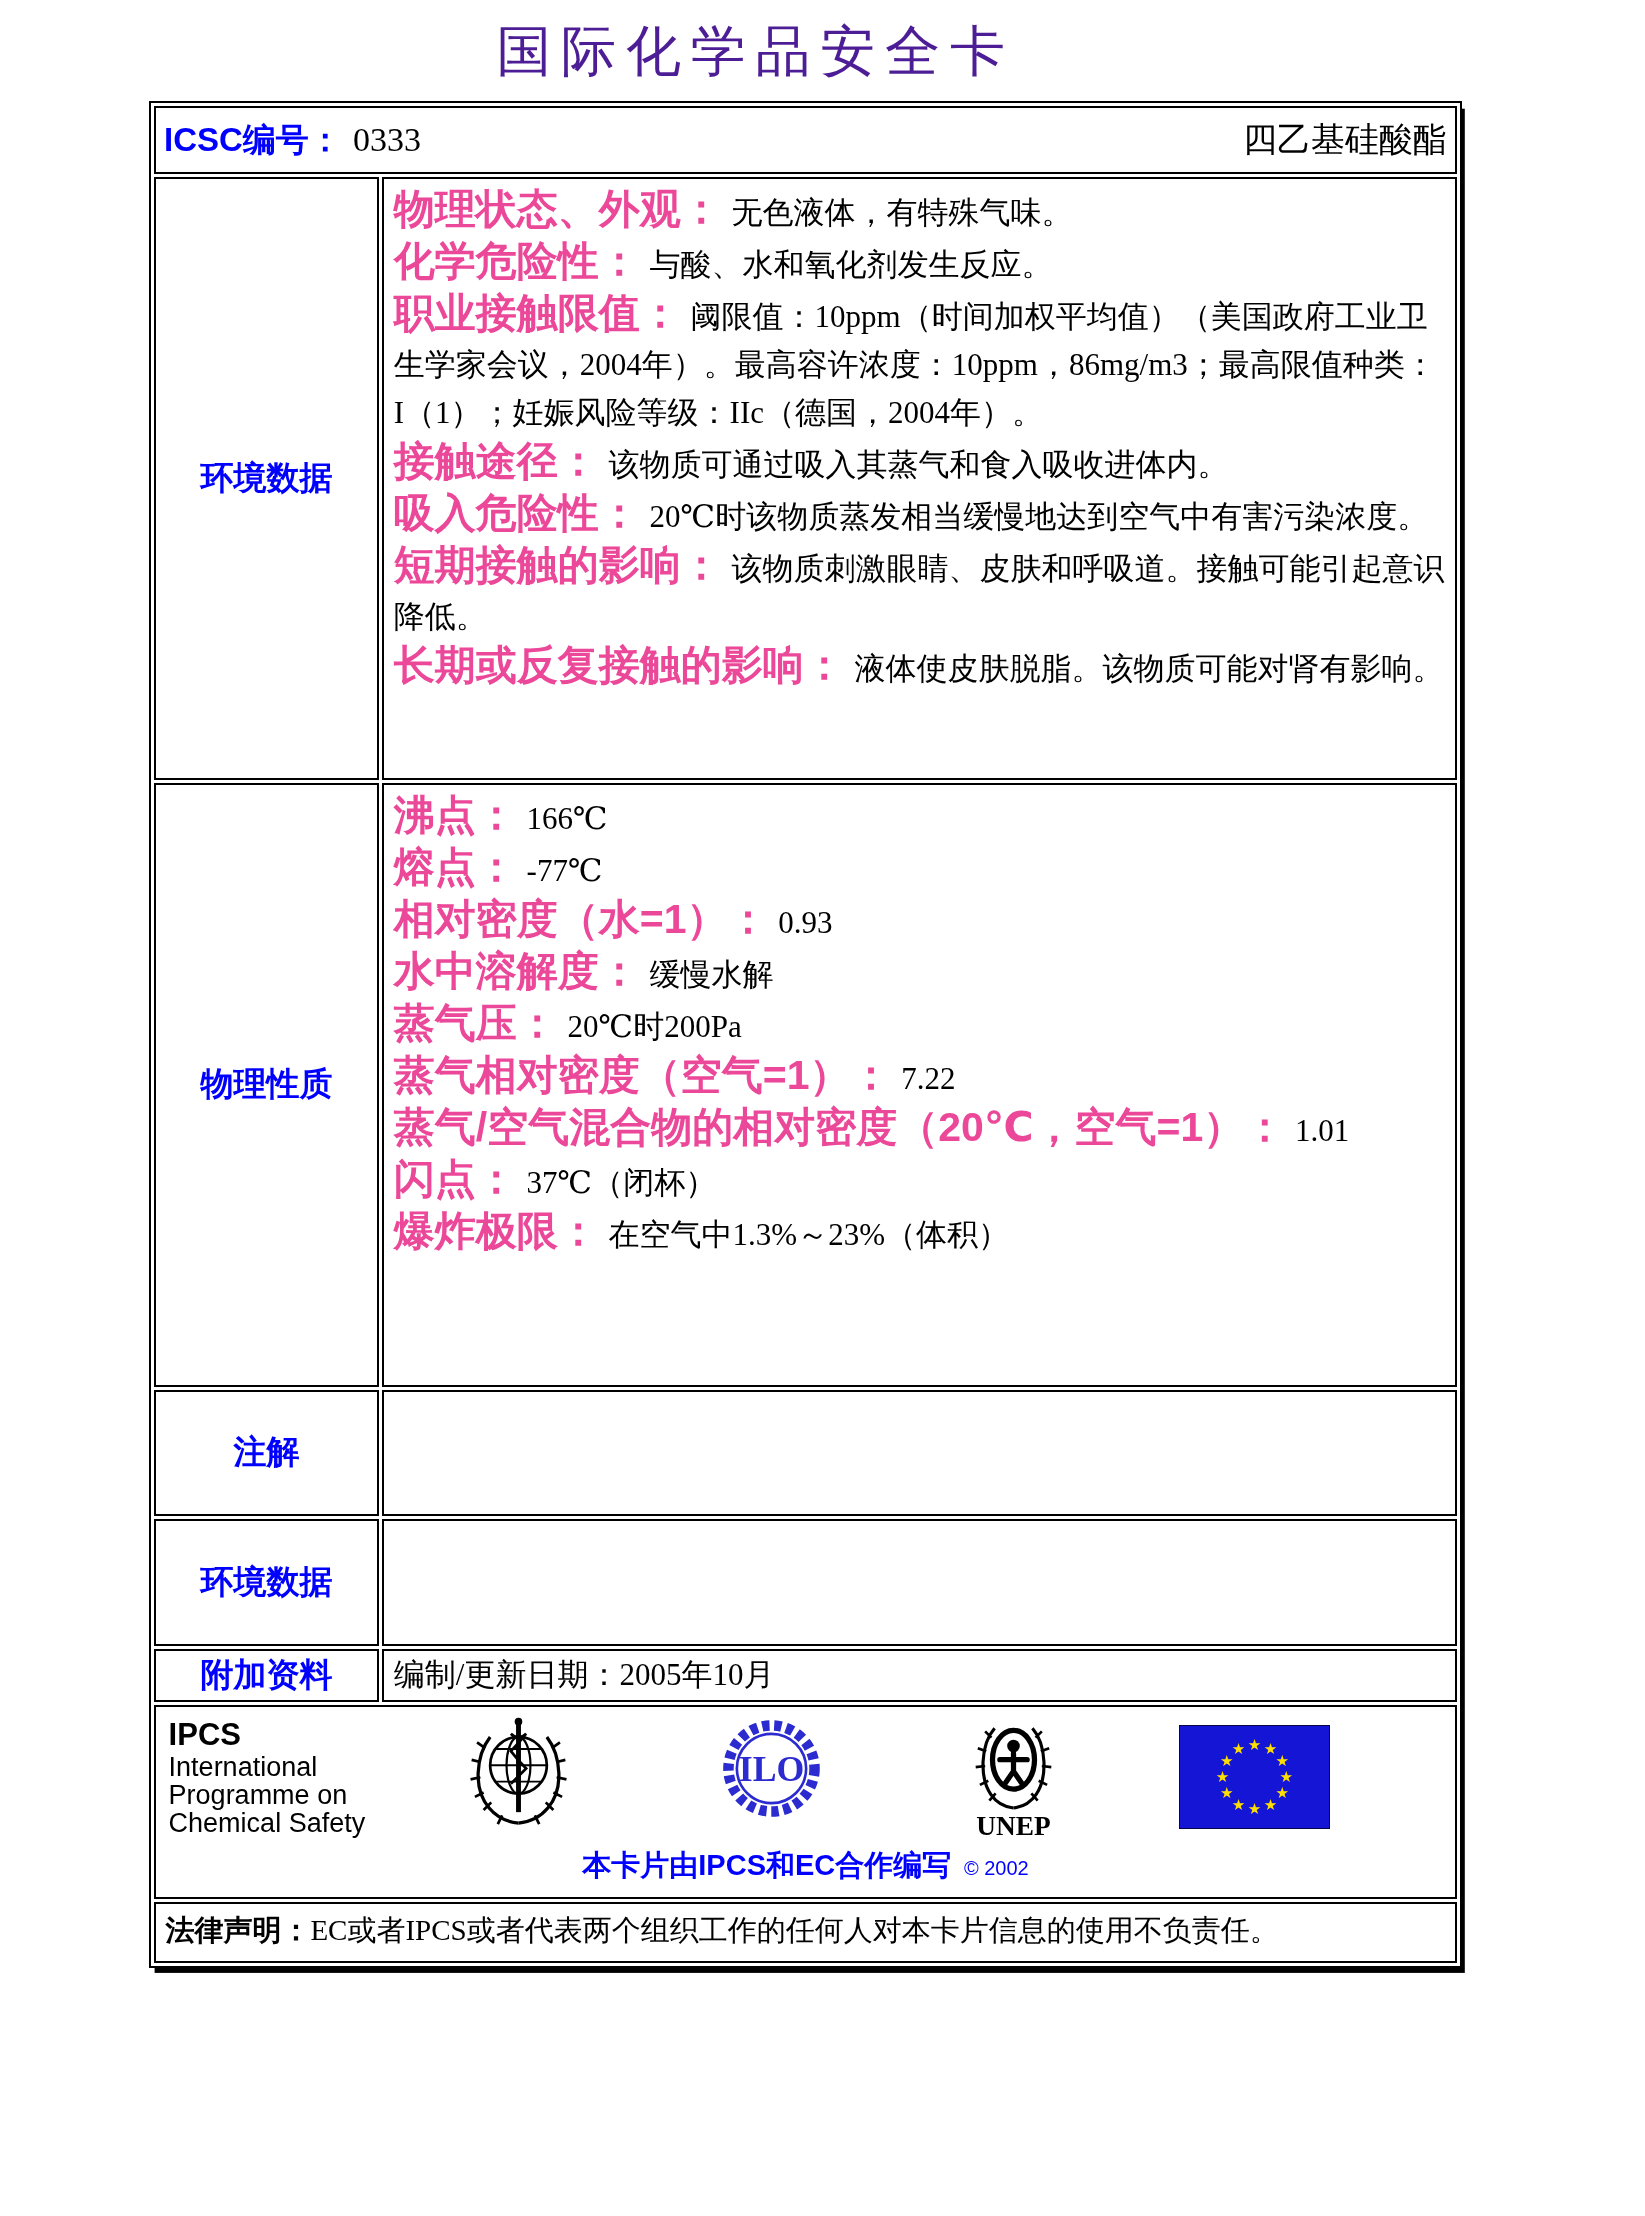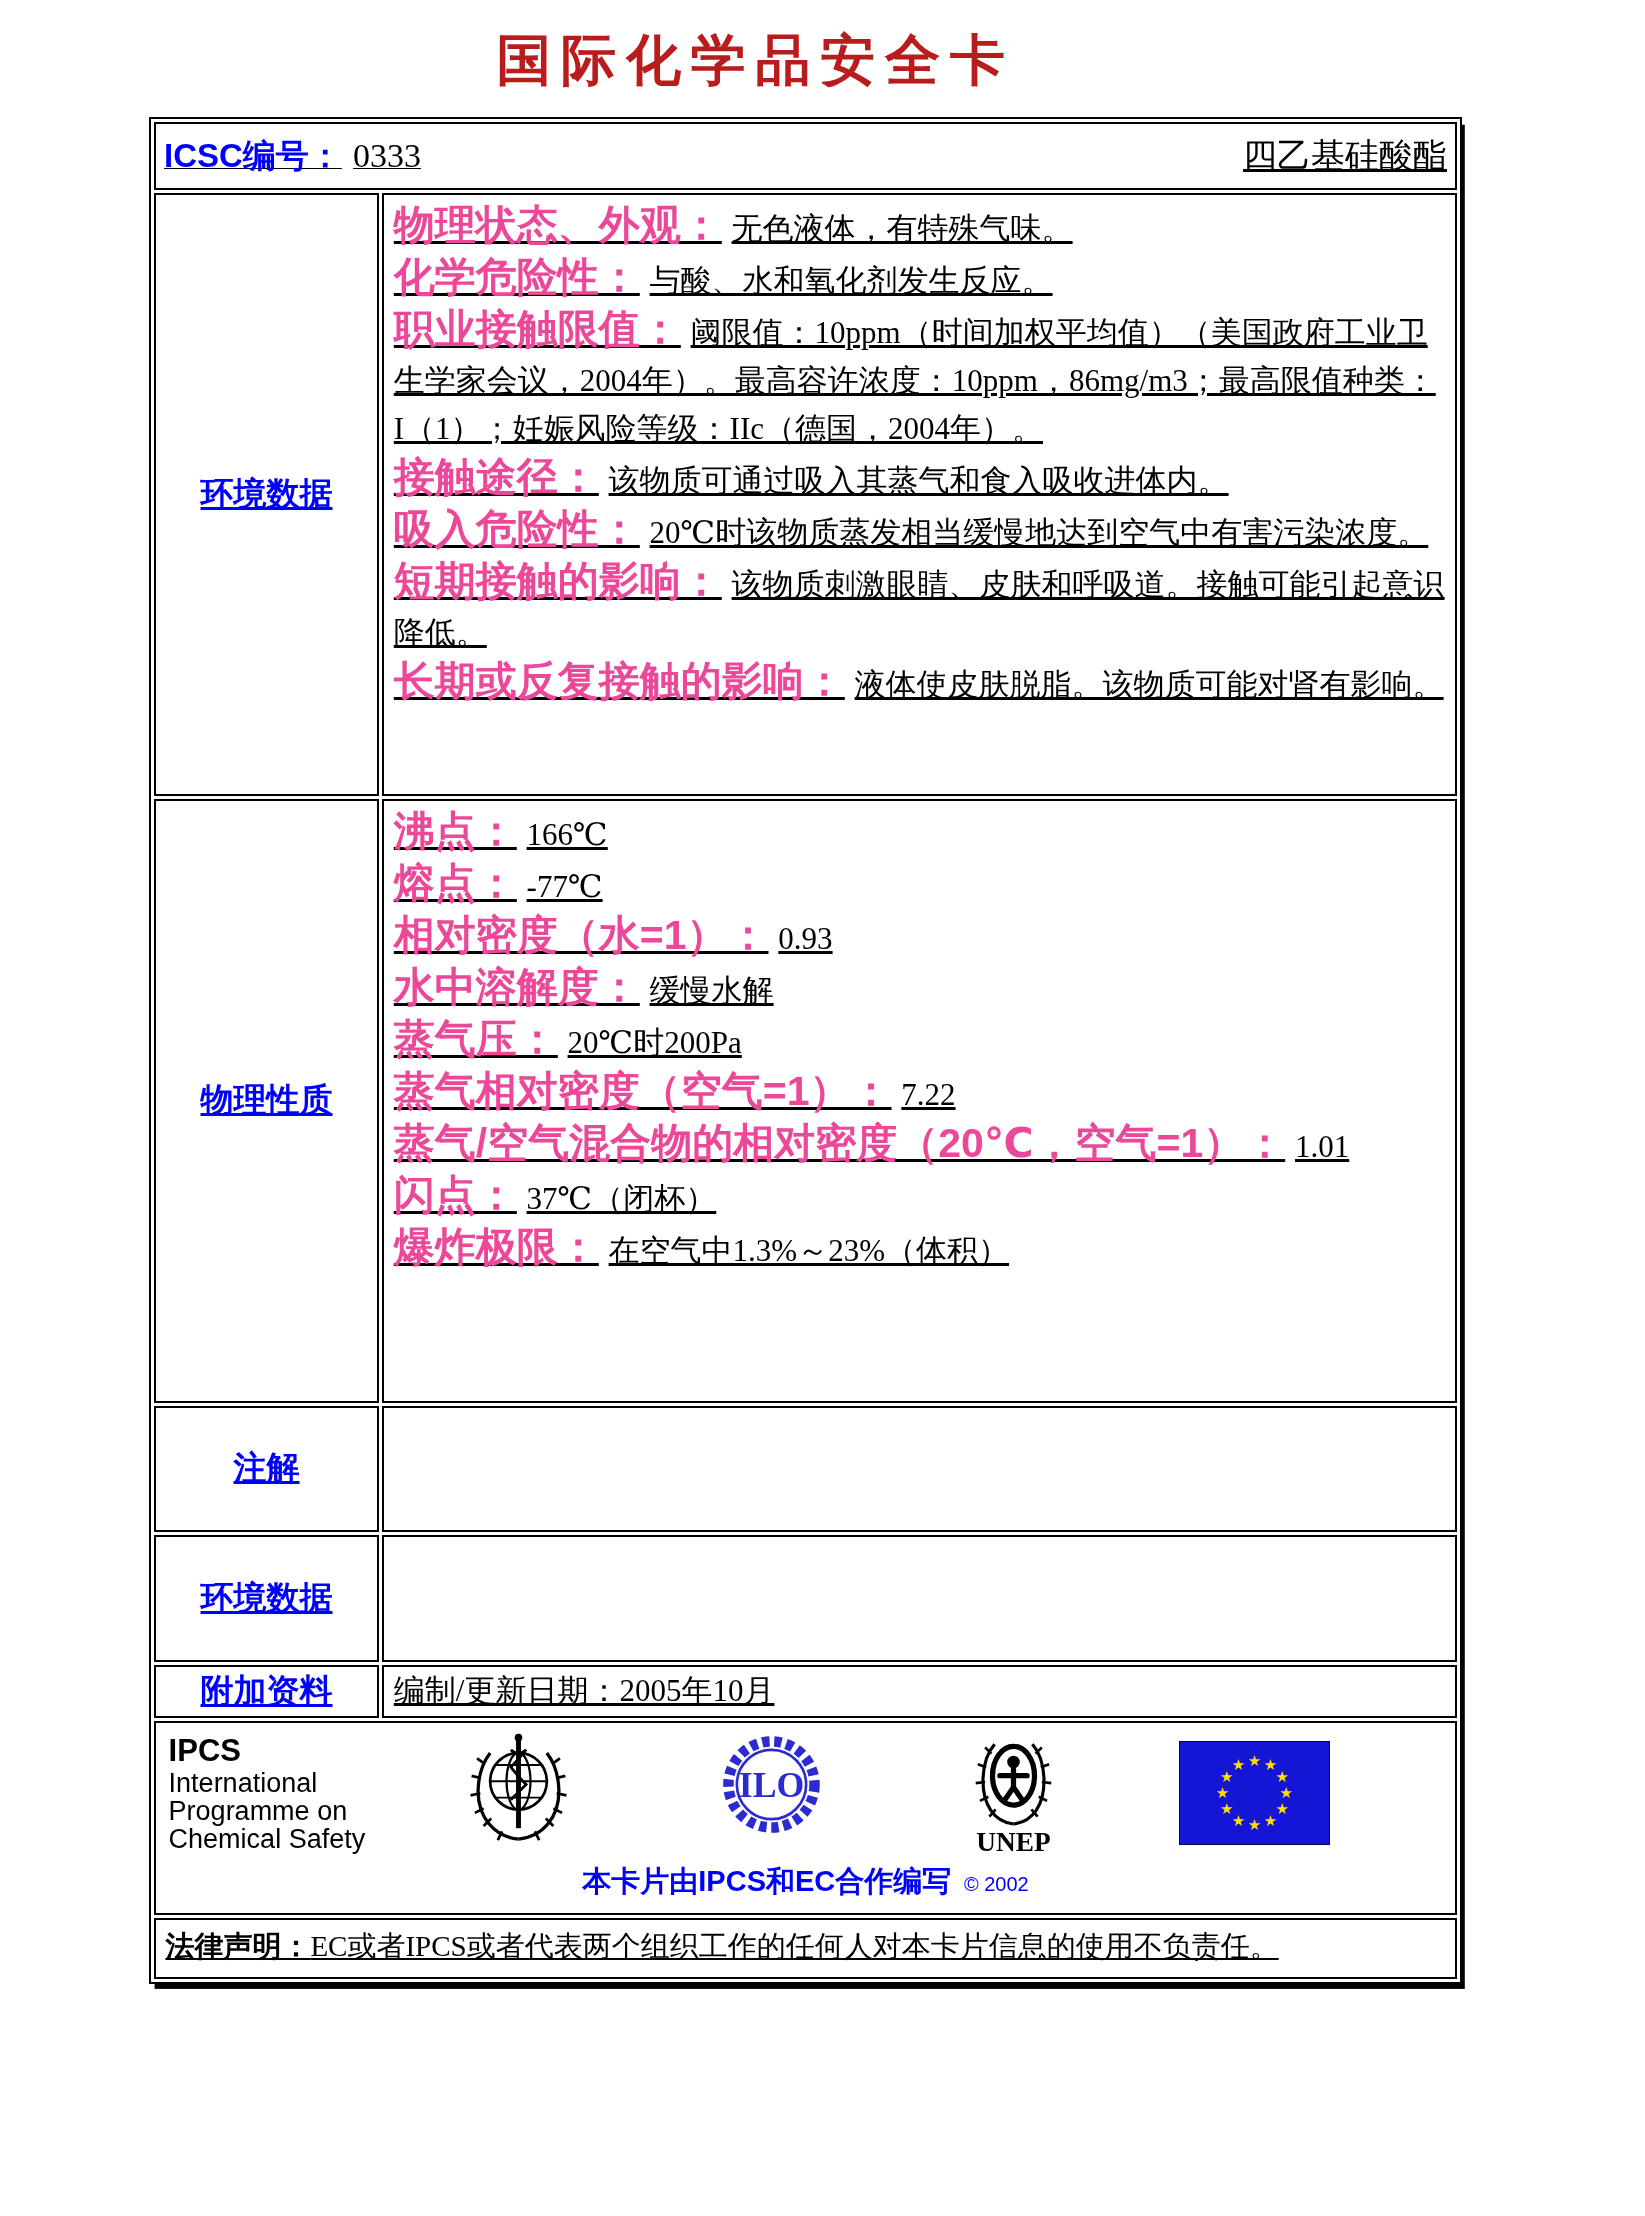--- a/index.html
+++ b/index.html
@@ -1,25 +1,25 @@
 <!DOCTYPE html>
 <html style="font-size:11.2px"><head>
 <meta charset="utf-8">
 <style>
   html,body{margin:0;padding:0;background:#ffffff;}
   .page{position:relative;width:1646px;height:2216px;background:#fff;overflow:hidden;
         font-family:"Liberation Sans","DejaVu Sans",sans-serif;}
   .title-wrap{width:1313px;margin-left:149px;text-align:center;padding-top:9.8px;}
-  .page-title{display:inline-block;transform:translateX(-50px);color:#b91c1c;
-              font-family:"DejaVu Serif","Liberation Serif",serif;font-weight:bold;
-              font-size:55px;letter-spacing:9.8px;line-height:67px;margin:16px;}
+  .page-title{display:inline-block;transform:translateX(-50px);color:#4c1d95;
+              font-family:"DejaVu Serif","Liberation Serif",serif;font-weight:normal;
+              font-size:55px;letter-spacing:9.8px;line-height:67px;margin:8px;}
   table.card{margin-left:149px;margin-top:8.4px;width:1313px;table-layout:fixed;
              border-collapse:separate;border-spacing:3.5px;border:2.8px solid #000;
              background:#fff;box-shadow:4.2px 6.3px 0 -1.4px #000;}
-  td{border:2.1px solid #000;vertical-align:top;background:#fff;overflow:hidden;text-decoration:underline;}
+  td{border:2.1px solid #000;vertical-align:top;background:#fff;overflow:hidden;}
   col.c-label{width:225px;}
   td.rowlabel{text-align:center;vertical-align:middle;color:#0000ff;font-weight:bold;
               font-size:33px;font-family:"Liberation Sans","DejaVu Sans",sans-serif;}
   td.content{font-family:"Liberation Serif","DejaVu Serif",serif;font-size:31px;
              color:#000;padding:5.6px 9.8px;line-height:48px;}
   .hdr-flex{display:flex;justify-content:space-between;align-items:center;height:100%;
             padding:0 7px;}
   .icsc-label{color:#0000ff;font-weight:bold;font-size:33px;
               font-family:"Liberation Sans","DejaVu Sans",sans-serif;}
   .icsc-num,.chem-name{color:#000;font-size:34px;

